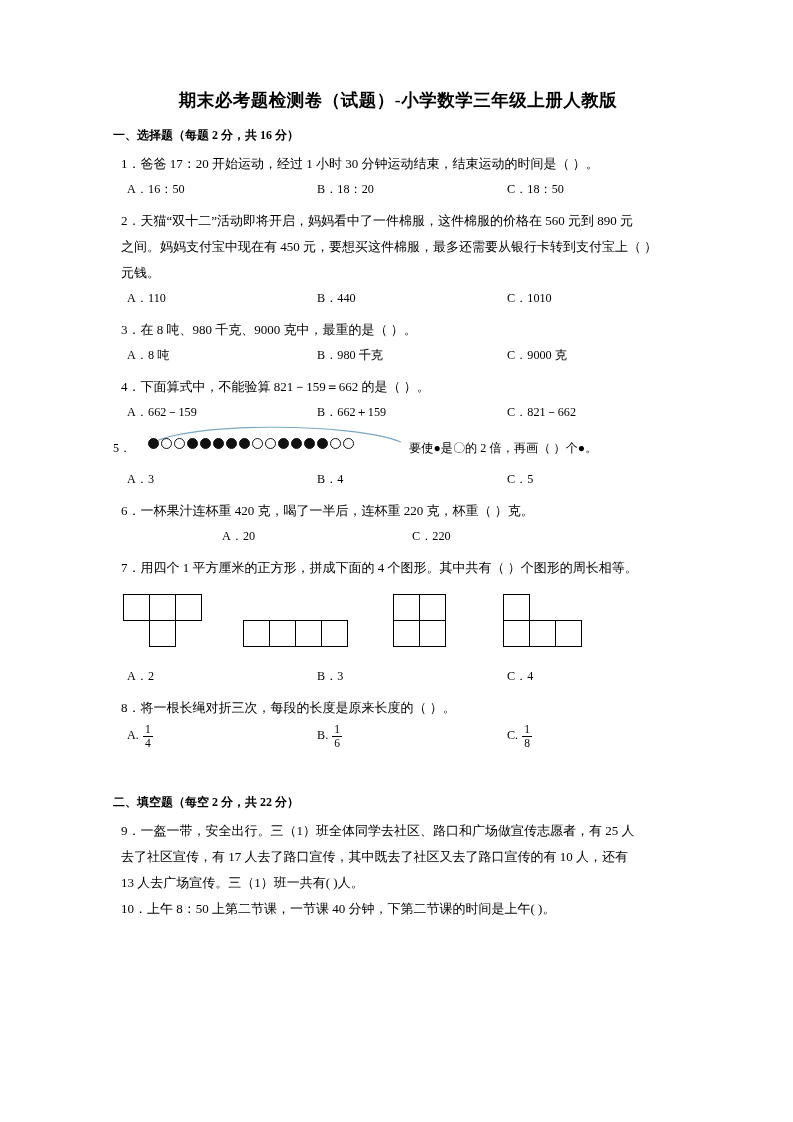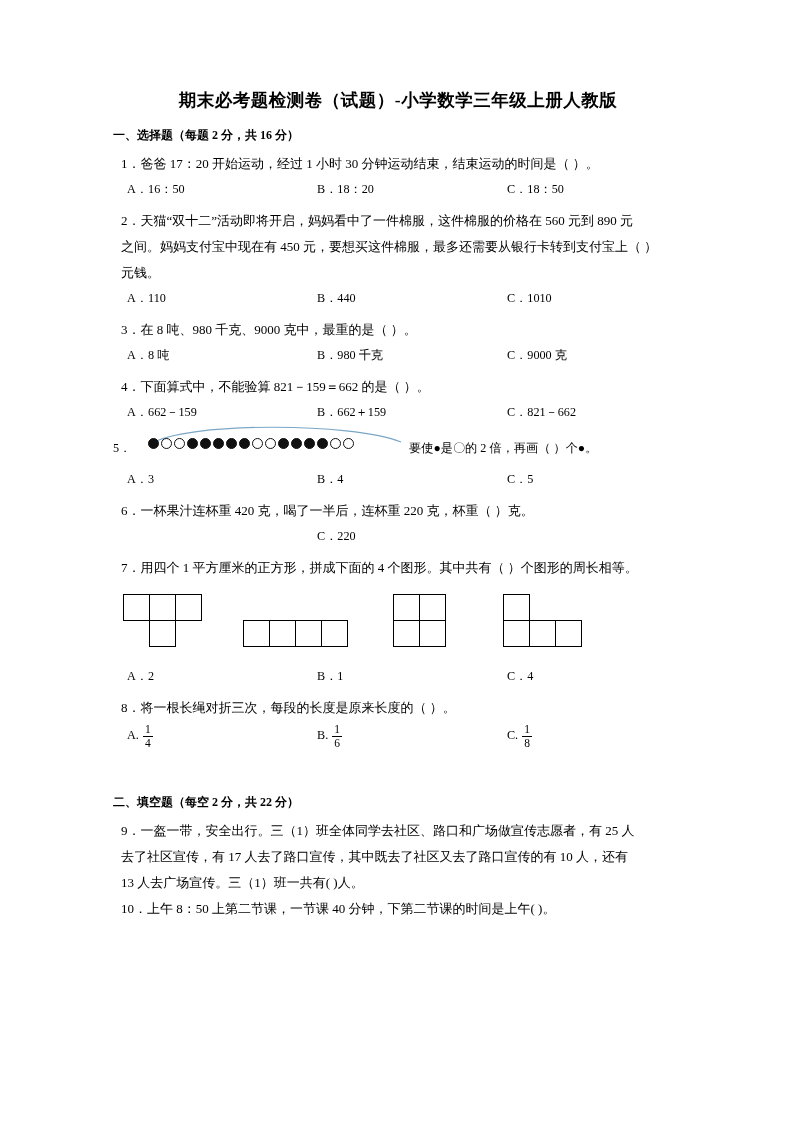--- a/index.html
+++ b/index.html
@@ -226,20 +226,21 @@
     <div class="opts">
       <div class="opt">A．3</div>
       <div class="opt">B．4</div>
       <div class="opt">C．5</div>
     </div>
 
     <div class="q">
       <span>6．</span><span>一杯果汁连杯重 420 克，喝了一半后，连杯重 220 克，杯重（    ）克。</span>
     </div>
     <div class="opts">
+      <div class="opt">A．20</div>
       <div class="opt">C．220</div>
     </div>
 
     <div class="q">
       <span>7．</span><span>用四个 1 平方厘米的正方形，拼成下面的 4 个图形。其中共有（    ）个图形的周长相等。</span>
     </div>
     <div class="shapes-row">
 
       <div class="shape" style="left:10px;">
         <div class="grid-cell" style="left:0px; top:4px;"></div>
@@ -264,21 +265,21 @@
 
       <div class="shape" style="left:390px;">
         <div class="grid-cell" style="left:0px; top:4px;"></div>
         <div class="grid-cell" style="left:0px; top:30px;"></div>
         <div class="grid-cell" style="left:26px; top:30px;"></div>
         <div class="grid-cell" style="left:52px; top:30px;"></div>
       </div>
     </div>
     <div class="opts">
       <div class="opt">A．2</div>
-      <div class="opt">B．1</div>
+      <div class="opt">B．3</div>
       <div class="opt">C．4</div>
     </div>
 
     <div class="q">
       <span>8．</span><span>将一根长绳对折三次，每段的长度是原来长度的（    ）。</span>
     </div>
     <div class="opts frac">
       <div class="opt">
         <span>A.</span>
         <span class="frac-box">

